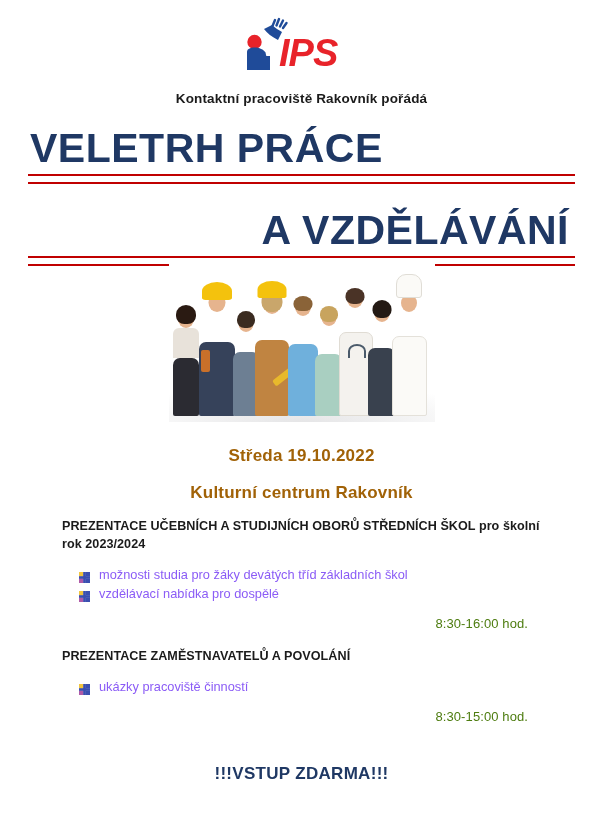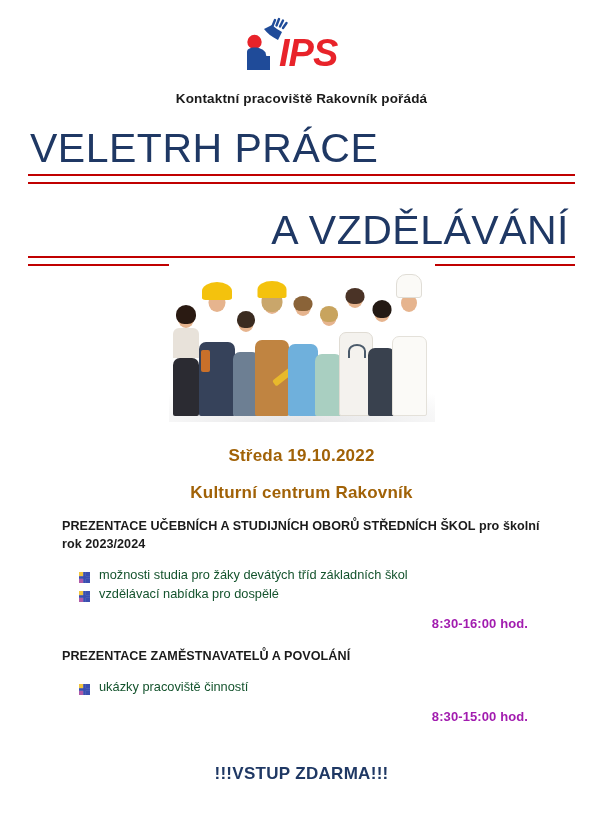--- a/index.html
+++ b/index.html
@@ -84,21 +84,21 @@
   .headline-block {
     position: absolute;
     left: 0;
     width: 603px;
   }
   .headline-1 { top: 126px; }
   .headline-2 { top: 208px; }
 
   .headline {
     font-size: 41px;
-    font-weight: normal;
+    font-weight: bold;
     color: #1f3864;
     letter-spacing: 0.5px;
     line-height: 1.08;
     padding: 0 30px;
     box-sizing: border-box;
   }
   .headline.left  { text-align: left; }
   .headline.right { text-align: right; padding-right: 34px; }
 
   .rule-double {
@@ -206,40 +206,40 @@
   }
 
   .bullets {
     list-style: none;
     margin: 11px 0 0 0;
     padding: 0 0 0 17px;
   }
   .bullet {
     position: relative;
     font-size: 12.8px;
-    color: #14532d;
+    color: #8b5cf6;
     line-height: 1.52;
     padding-left: 20px;
   }
   .bullet-marker {
     position: absolute;
     left: 0;
     top: 4px;
     width: 11px;
     height: 11px;
     display: block;
   }
 
   .time {
     margin-top: 12px;
     text-align: right;
     padding-right: 18px;
     font-size: 13px;
-    font-weight: bold;
-    color: #a21caf;
+    font-weight: normal;
+    color: #4d7c0f;
     letter-spacing: 0.1px;
   }
   .section-2 .time { margin-top: 13px; }
 
   
   .footer-free {
     position: absolute;
     top: 764px;
     left: 0;
     width: 603px;

